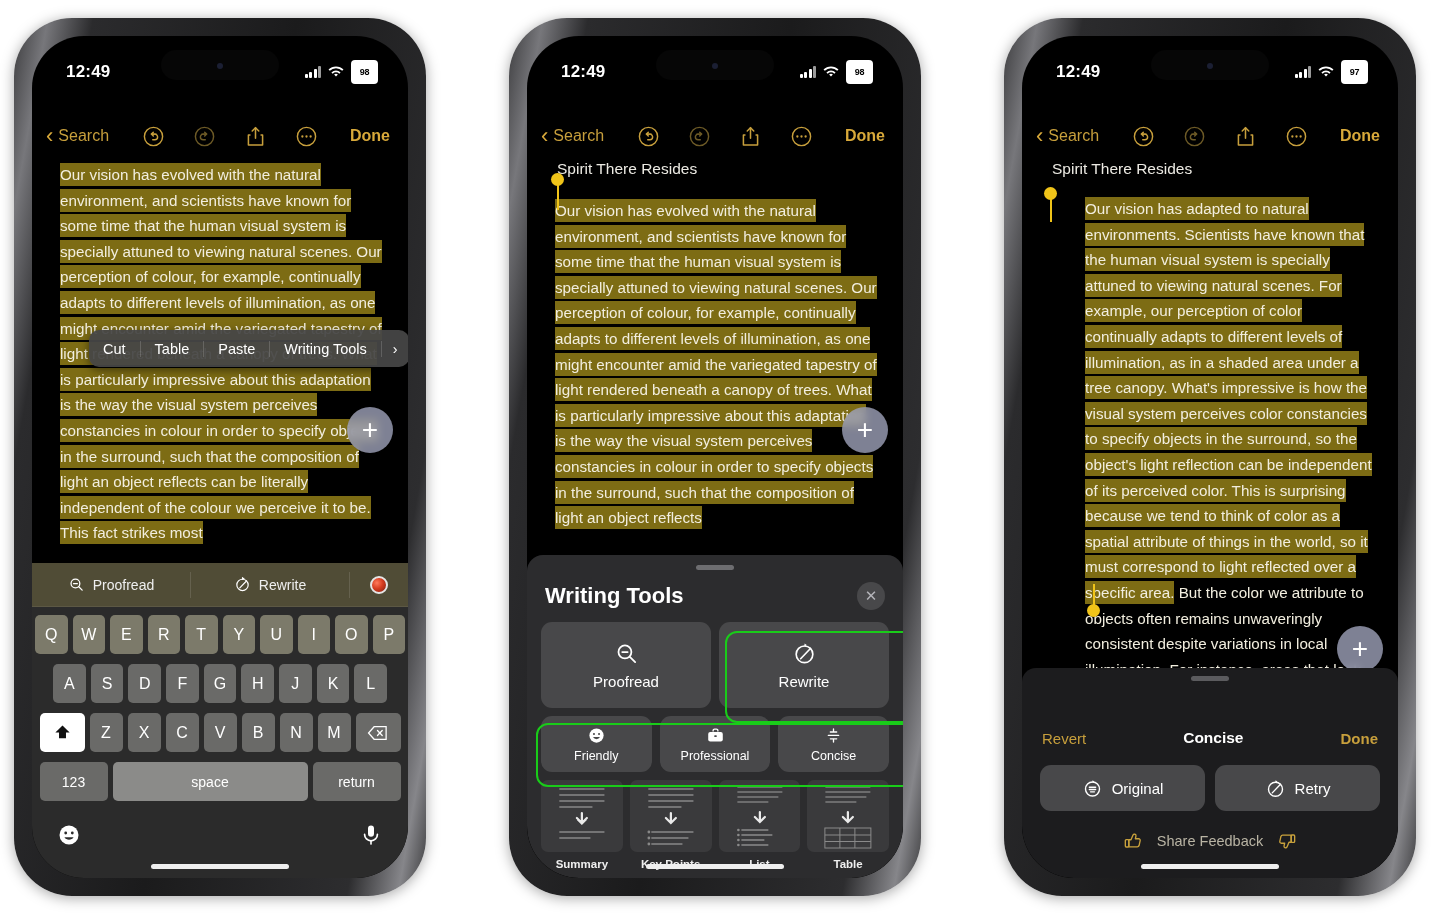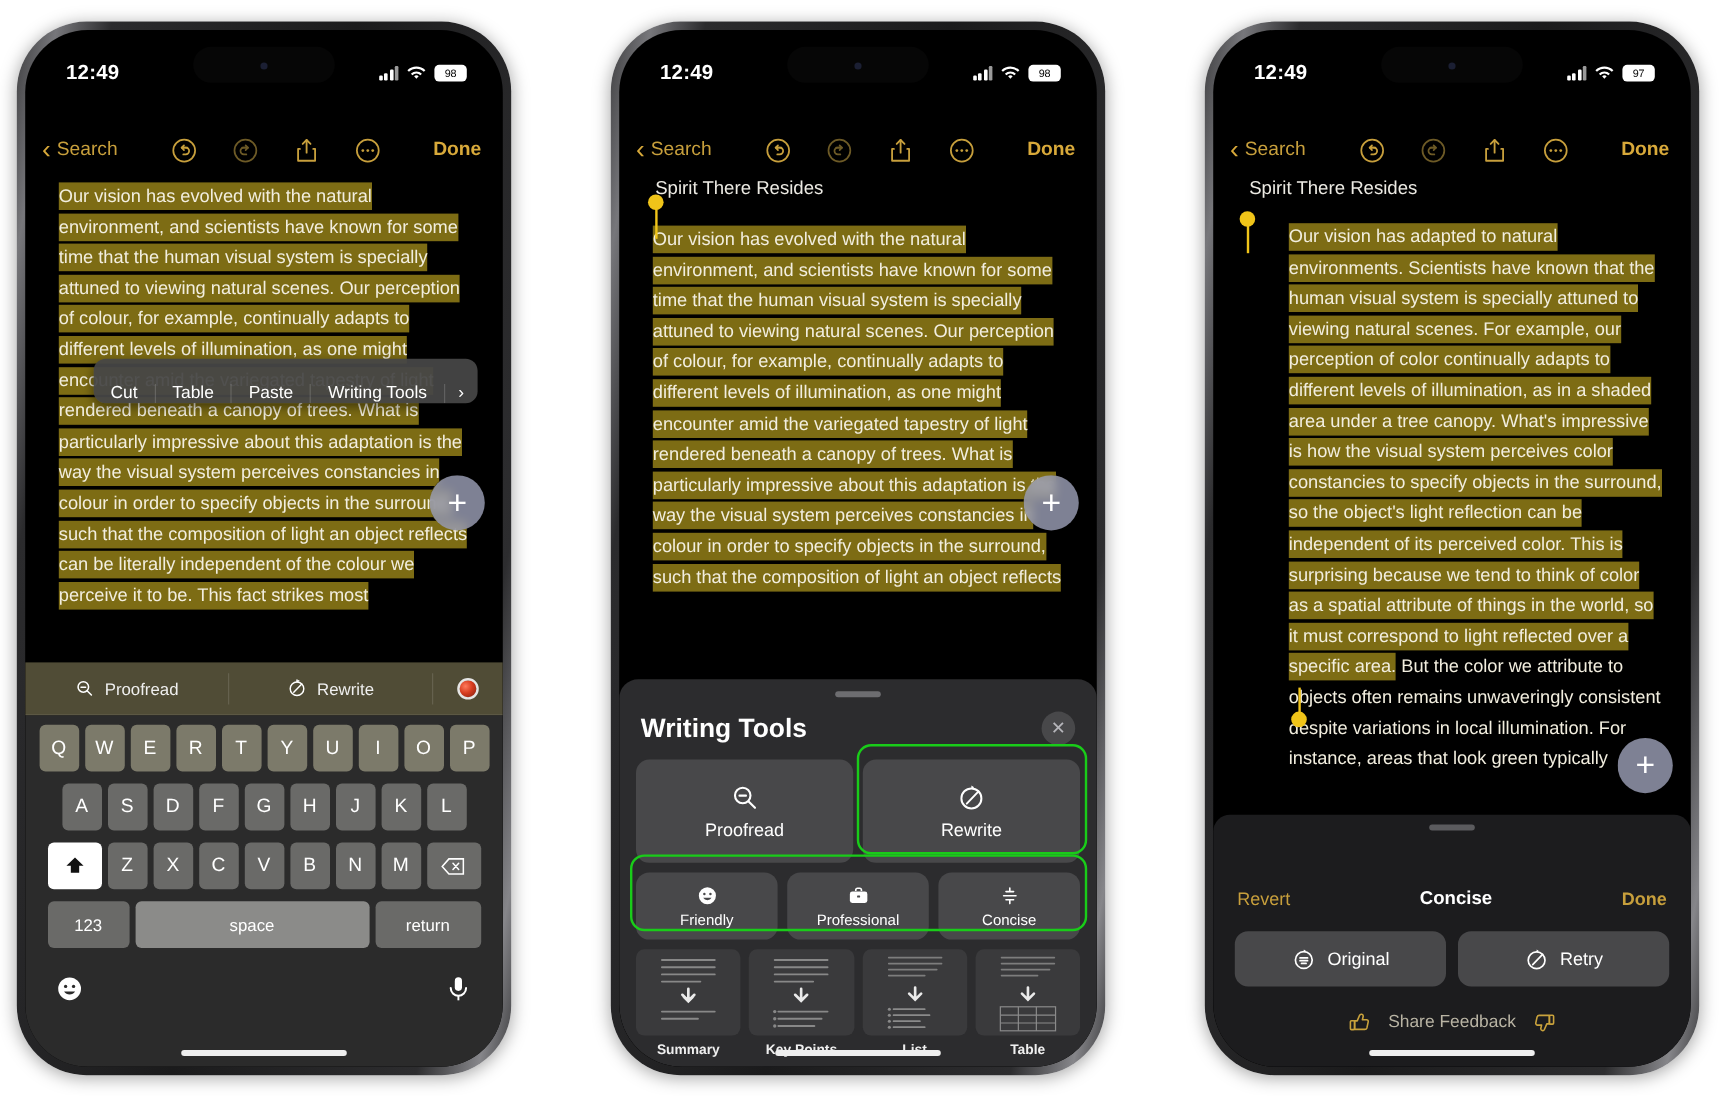--- a/index.html
+++ b/index.html
@@ -15,21 +15,21 @@
     background: #ffffff;
   }
 
   
   .phone {
     position: absolute;
     top: 18px;
     width: 412px; height: 878px;
     border-radius: 58px;
     background: linear-gradient(100deg,#3b3b3d 0%,#77777b 6%,#2b2b2d 14%,#1b1b1c 50%,#2d2d2f 86%,#86868a 95%,#3a3a3c 100%);
-    padding: 7px;
+    padding: 18px;
     box-shadow: 0 2px 14px rgba(0,0,0,0.35);
   }
   .phone.p1 { left: 14px; }
   .phone.p2 { left: 509px; }
   .phone.p3 { left: 1004px; }
 
   .screen {
     position: relative;
     width: 100%; height: 100%;
     border-radius: 52px;
@@ -51,22 +51,22 @@
   .cellular i { display: block; width: 3px; background: #fff; border-radius: 1px; }
   .cellular i:nth-child(1) { height: 4px; }
   .cellular i:nth-child(2) { height: 6.5px; }
   .cellular i:nth-child(3) { height: 9px; }
   .cellular i:nth-child(4) { height: 12px; background: #9a9a9a; }
 
   .wifi { width: 16px; height: 12px; position: relative; }
   .wifi svg { display: block; }
 
   .battery {
-    width: 27px; height: 14px; border-radius: 4px; background: #fff;
-    color: #000; font-size: 9px; font-weight: normal;
+    width: 27px; height: 24px; border-radius: 4px; background: #fff;
+    color: #000; font-size: 9px; font-weight: bold;
     display: flex; align-items: center; justify-content: center;
     letter-spacing: -.2px;
   }
 
   .dyn-island {
     position: absolute; top: 14px; left: 50%; transform: translateX(-50%);
     width: 118px; height: 30px; border-radius: 16px;
     background: #060606; z-index: 35;
   }
   .island-dot {
@@ -126,24 +126,24 @@
     background: rgba(154,158,180,0.82);
     display: flex; align-items: center; justify-content: center;
     color: #fff; font-size: 28px; font-weight: 300; line-height: 1;
     z-index: 25; cursor: pointer;
     backdrop-filter: blur(4px);
   }
 
   
   .ctxmenu {
     position: absolute; z-index: 45;
-    left: 57px; top: 274px;
+    left: 57px; top: 294px;
     height: 37px; border-radius: 10px;
     background: rgba(70,70,70,0.94);
-    display: flex; align-items: flex-end;
+    display: flex; align-items: center;
     box-shadow: 0 3px 10px rgba(0,0,0,.5);
     overflow: hidden;
   }
   .ctx-item {
     display: flex; align-items: center; justify-content: center;
     padding: 0 14px; font-size: 14.5px; color: #fff; cursor: pointer;
     border-right: 1px solid rgba(255,255,255,0.16);
     white-space: nowrap;
   }
   .ctx-item:last-child { border-right: none; padding: 0 11px; }

